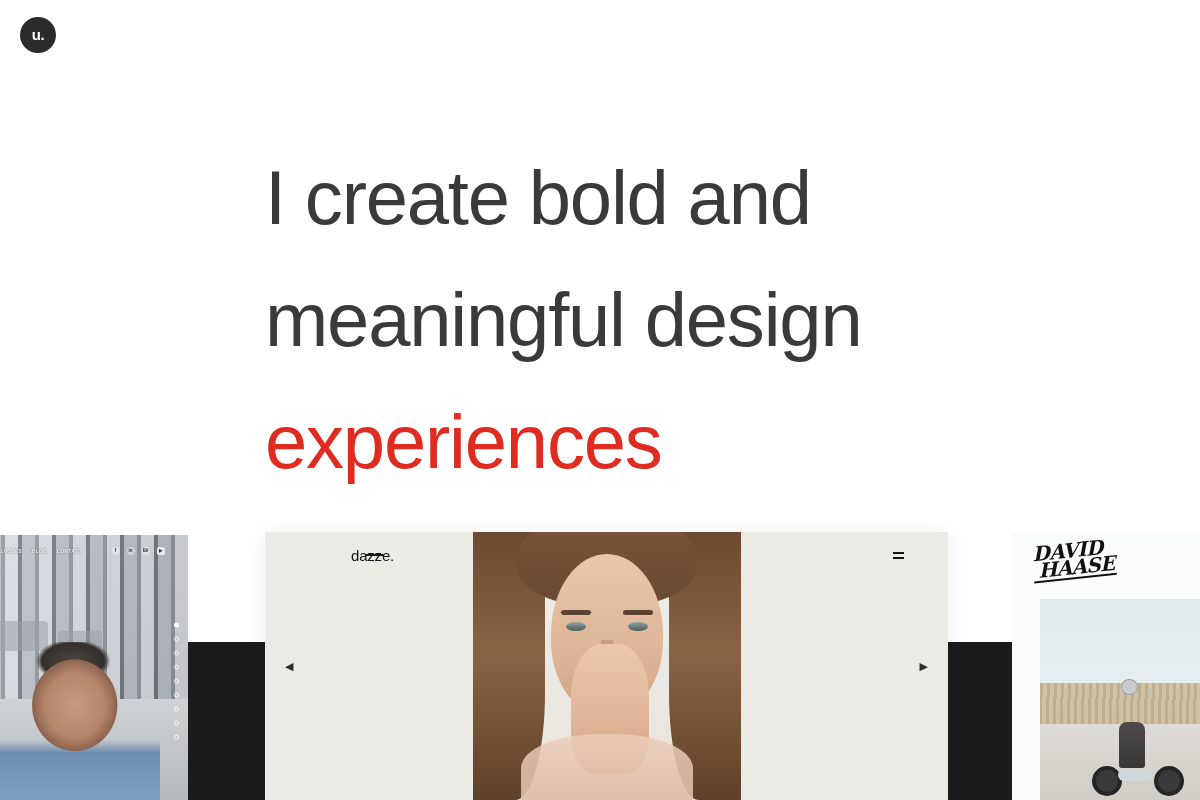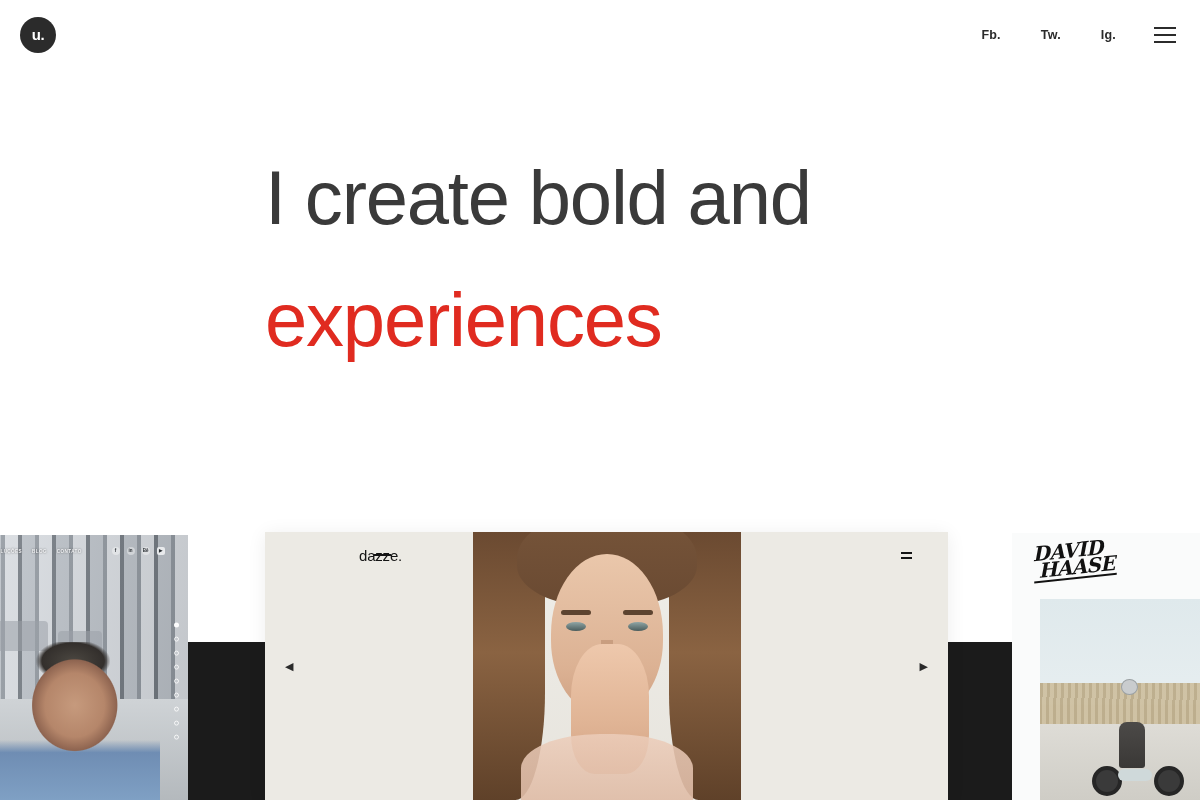--- a/index.html
+++ b/index.html
@@ -117,21 +117,21 @@
   }
   .dot.active{ background:rgba(255,255,255,.95); }
 
   
   .card-center{
     left:265px; top:32px; width:683px; height:268px;
     background:#eceae4;
     box-shadow:0 2px 18px rgba(0,0,0,.07);
   }
   .cc-header{
-    position:absolute; top:0; left:8px; width:100%; height:46px;
+    position:absolute; top:0; left:0; width:100%; height:46px;
     display:flex; align-items:center; justify-content:space-between;
     padding:0 44px 0 86px; z-index:6;
   }
   .cc-logo{
     font-size:15px; font-weight:400; color:#141414;
     letter-spacing:-0.2px; position:relative;
   }
   .cc-logo .zz{ position:relative; }
   .cc-logo .zz::after{
     content:""; position:absolute; left:-1px; right:-1px; top:44%;
@@ -239,34 +239,25 @@
   }
 </style>
 </head>
 <body>
 
 <header class="site-header">
   <div class="logo-mark">
     <span>u.</span>
   </div>
 
-  <nav class="nav-right">
-    <a class="nav-link" href="#">Fb.</a>
-    <a class="nav-link" href="#">Tw.</a>
-    <a class="nav-link" href="#">Ig.</a>
-    <div class="burger">
-      <span></span>
-      <span></span>
-      <span></span>
-    </div>
-  </nav>
 </header>
 
 <section class="hero">
   <div class="hero-line">I create bold and</div>
+  <div class="hero-line">meaningful design</div>
   <div class="hero-line accent">experiences</div>
 </section>
 
 <section class="showcase">
 
   <div class="dark-band"></div>
 
   <article class="card card-left">
     <div class="office-bg"></div>
     <div class="office-floor"></div>

